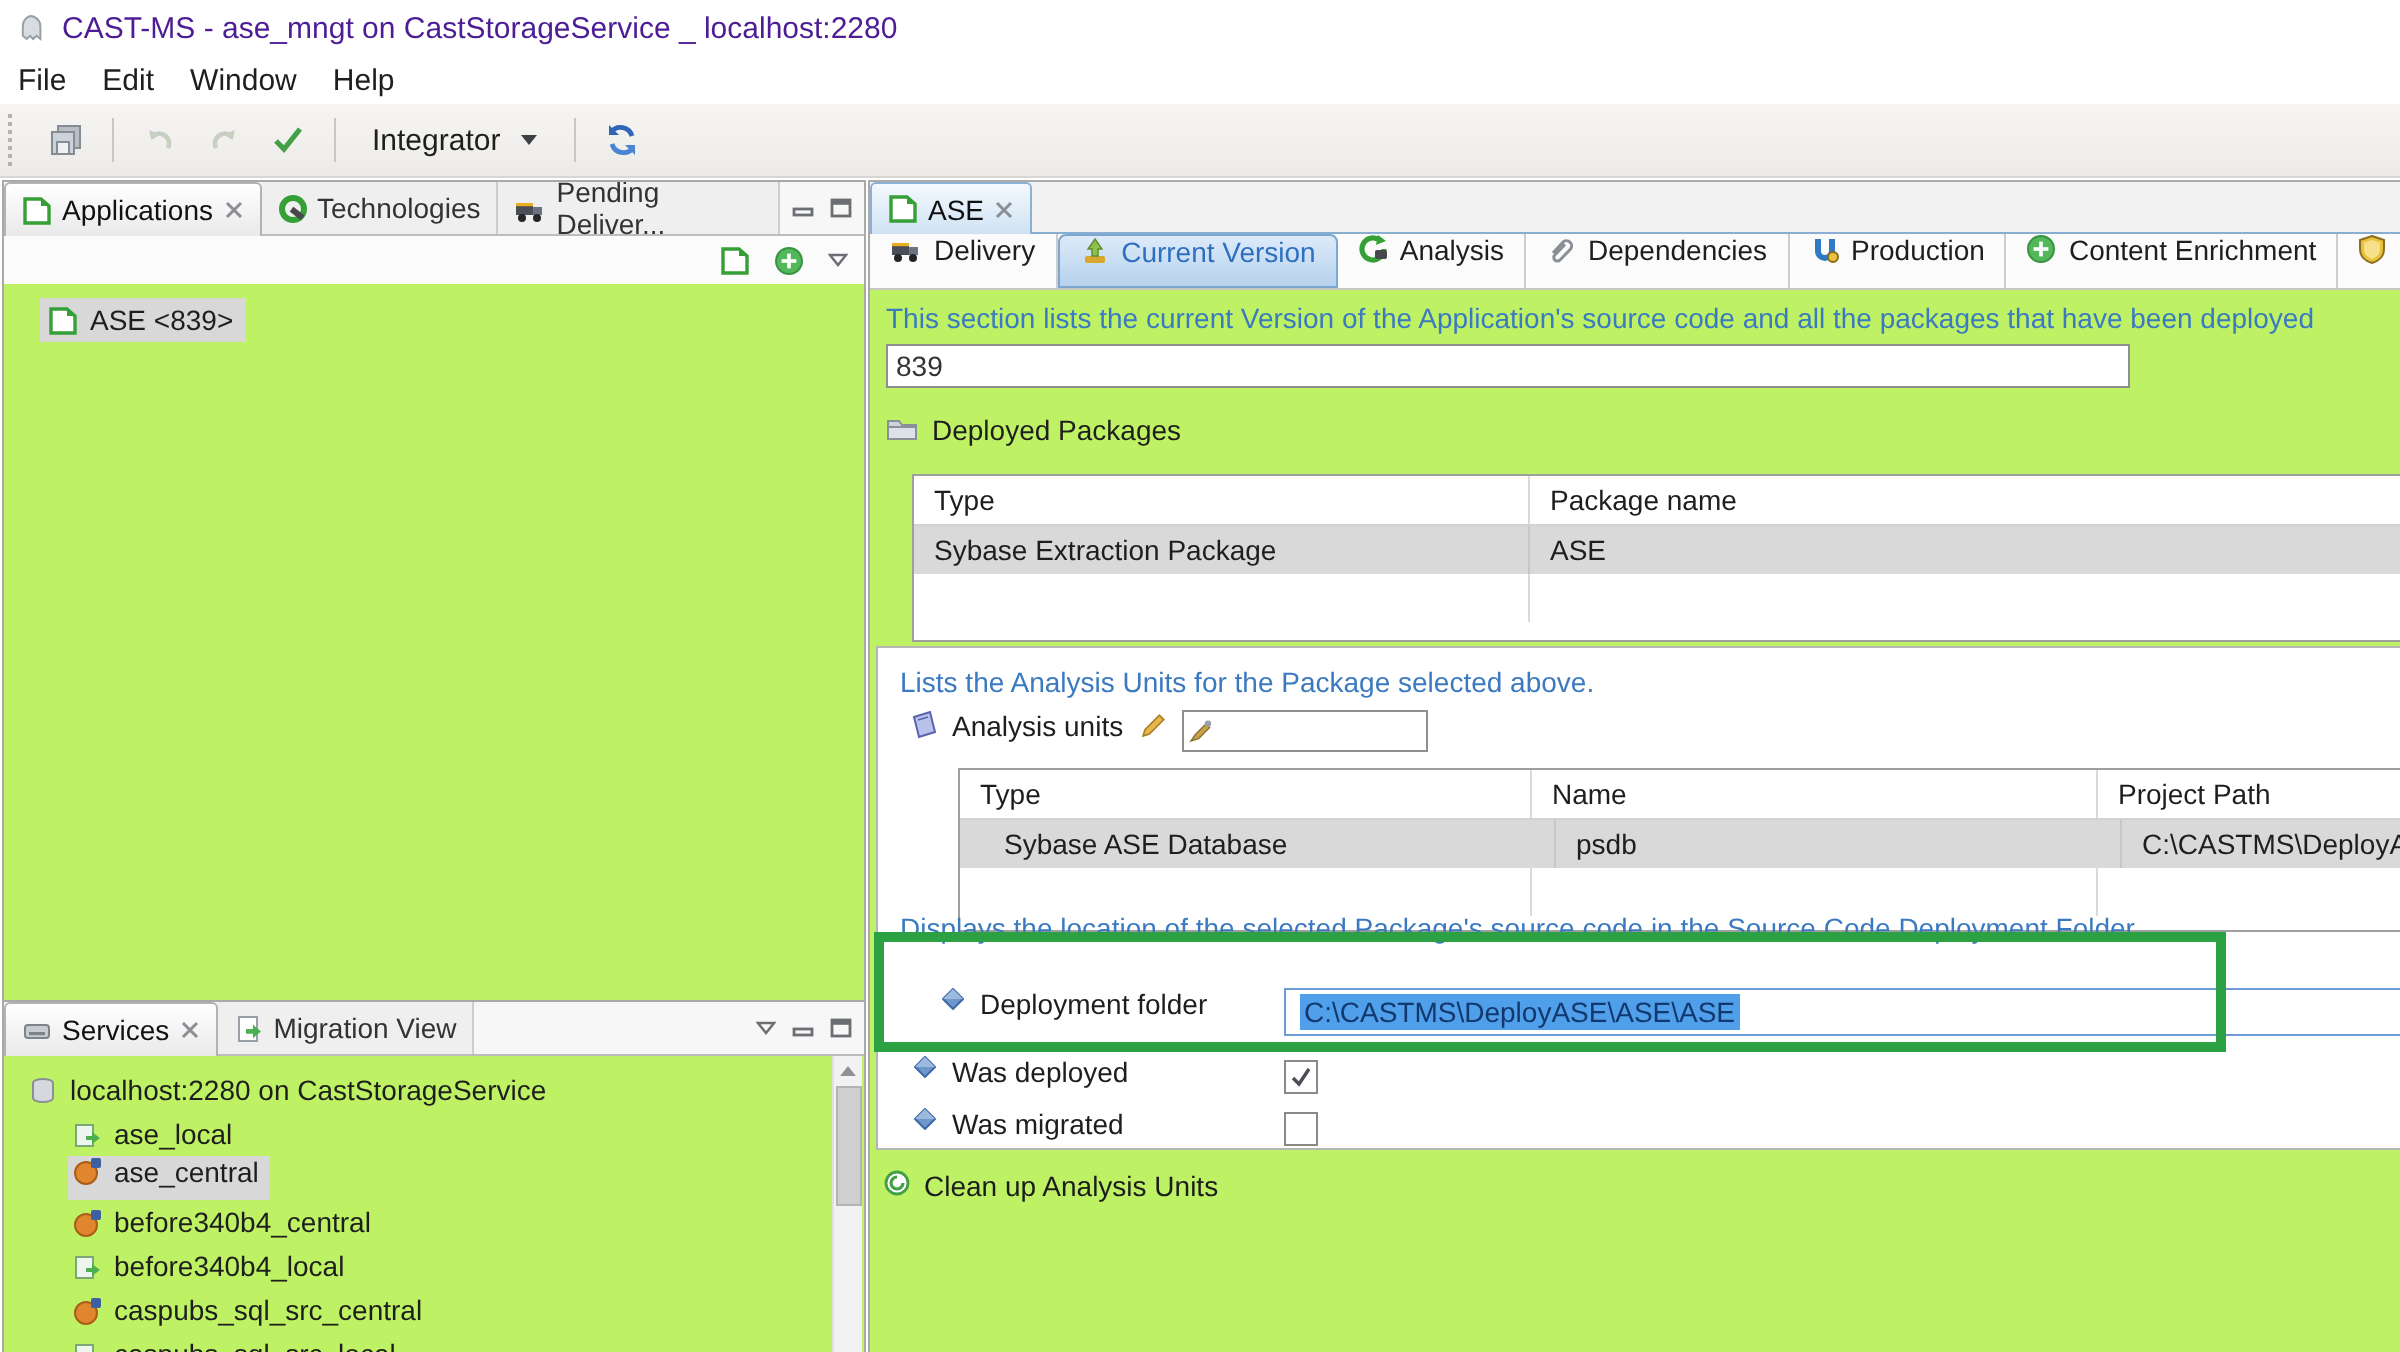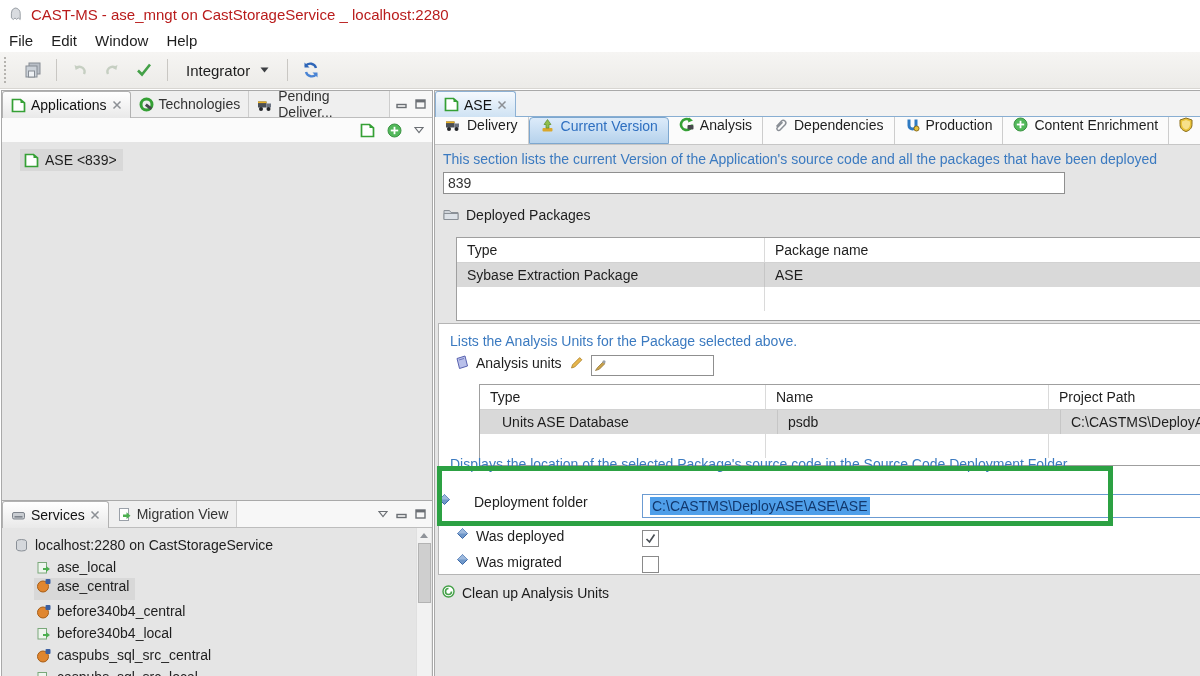--- a/index.html
+++ b/index.html
@@ -3,32 +3,32 @@
 <meta charset="utf-8">
 <style>
   html,body{margin:0;padding:0}
   body{width:1200px;height:676px;position:relative;overflow:hidden;background:#fff;
        font-family:"Liberation Sans",sans-serif;font-size:14px;color:#1e1e1e;}
   .abs{position:absolute}
   .row{display:flex;align-items:flex-start}
   svg{display:block;flex:none}
 
   
-  .titlebar{left:0;top:0;right:0;height:28px;display:flex;align-items:center;gap:8px;padding-left:7px;font-size:15px;color:#b91c1c}
+  .titlebar{left:0;top:0;right:0;height:28px;display:flex;align-items:center;gap:8px;padding-left:7px;font-size:15px;color:#4c1d95}
   .menubar{left:0;top:28px;right:0;height:24px;display:flex;align-items:center;font-size:15px}
   .menu-item{padding:2px 9px}
   .toolbar{left:0;top:52px;right:0;height:36px;background:linear-gradient(#f6f5f3,#ecebe8);
            border-bottom:1px solid #d8d6d2;display:flex;align-items:center;gap:6px;padding-left:4px}
   .tb-sep{width:1px;height:22px;background:#c9c7c3;margin:0 4px}
   .tb-handle{width:4px;height:26px;border-left:2px dotted #b5b3af;margin-right:4px}
   .tb-btn{display:flex;align-items:center;justify-content:center;width:26px;height:26px}
   .combo{display:flex;align-items:center;gap:10px;padding:2px 8px;font-size:15px}
 
   
-  .panel{position:absolute;border:1px solid #a9a9a9;background:#e5e5e5;overflow:hidden}
+  .panel{position:absolute;border:1px solid #a9a9a9;background:#bef264;overflow:hidden}
   .vtabs{height:26px;display:flex;align-items:stretch;background:#f7f7f7;border-bottom:1px solid #bdbdbd;position:relative}
   .vtab{display:flex;align-items:center;gap:5px;padding:0 8px;font-size:14px;border-right:1px solid #cdcdcd;background:#efefef;color:#333}
   .vtab.active{background:linear-gradient(#ffffff,#e9e9e9);border:1px solid #b2b2b2;border-bottom:none;
                border-radius:3px 3px 0 0;margin-bottom:-1px;color:#111}
   .vtab.editor-active{background:linear-gradient(#f4f9fe,#cfe2f3);border:1px solid #8db1d4;border-bottom:none;
                border-radius:3px 3px 0 0;margin-bottom:-1px;color:#111}
   .panel-ctrls{margin-left:auto;display:flex;align-items:center;gap:8px;padding:0 6px}
   .view-toolbar{height:24px;display:flex;align-items:center;justify-content:flex-end;gap:12px;padding-right:8px;background:#fbfbfb}
 
   
@@ -400,34 +400,34 @@
       </div>
     </div>
 
     <div class="tbl" style="left:40px;top:60px;width:736px;height:80px">
       <div class="tbl-h">
         <div class="tbl-c" style="width:265px">Type</div>
         <div class="tbl-c" style="width:262px">Name</div>
         <div class="tbl-c">Project Path</div>
       </div>
       <div class="tbl-r sel">
-        <div class="tbl-c" style="width:265px;padding-left:22px;border-right-color:#c6c6c6">Units ASE Database</div>
+        <div class="tbl-c" style="width:265px;padding-left:22px;border-right-color:#c6c6c6">Sybase ASE Database</div>
         <div class="tbl-c" style="width:262px;border-right-color:#c6c6c6">psdb</div>
         <div class="tbl-c">C:\CASTMS\DeployASE\ASE</div>
       </div>
       <div class="tbl-r">
         <div class="tbl-c" style="width:265px"></div>
           <div class="tbl-c" style="width:262px"></div>
           <div class="tbl-c"></div>
       </div>
     </div>
 
     <div class="abs bluetext" style="left:11px;top:132px">Displays the location of the selected Package's source code in the Source Code Deployment Folder.</div>
 
-    <div class="abs row" style="left:0;top:170px;height:24px;gap:24px">
+    <div class="abs row" style="left:32px;top:170px;height:24px;gap:8px">
       <svg width="11" height="11">
         <polygon points="5.5,0.5 10.5,5.5 5.5,10.5 0.5,5.5" fill="#6f97c9" stroke="#3c69a8"></polygon>
         <polygon points="5.5,0.5 10.5,5.5 0.5,5.5" fill="#9db9dd"></polygon>
       </svg>
       <span>Deployment folder</span>
     </div>
     <div class="abs txtinput" style="left:203px;top:170px;width:600px;height:22px;border-color:#6b9bd2">
       <span class="sel-text" style="margin-left:3px">C:\CASTMS\DeployASE\ASE\ASE</span>
     </div>
 

